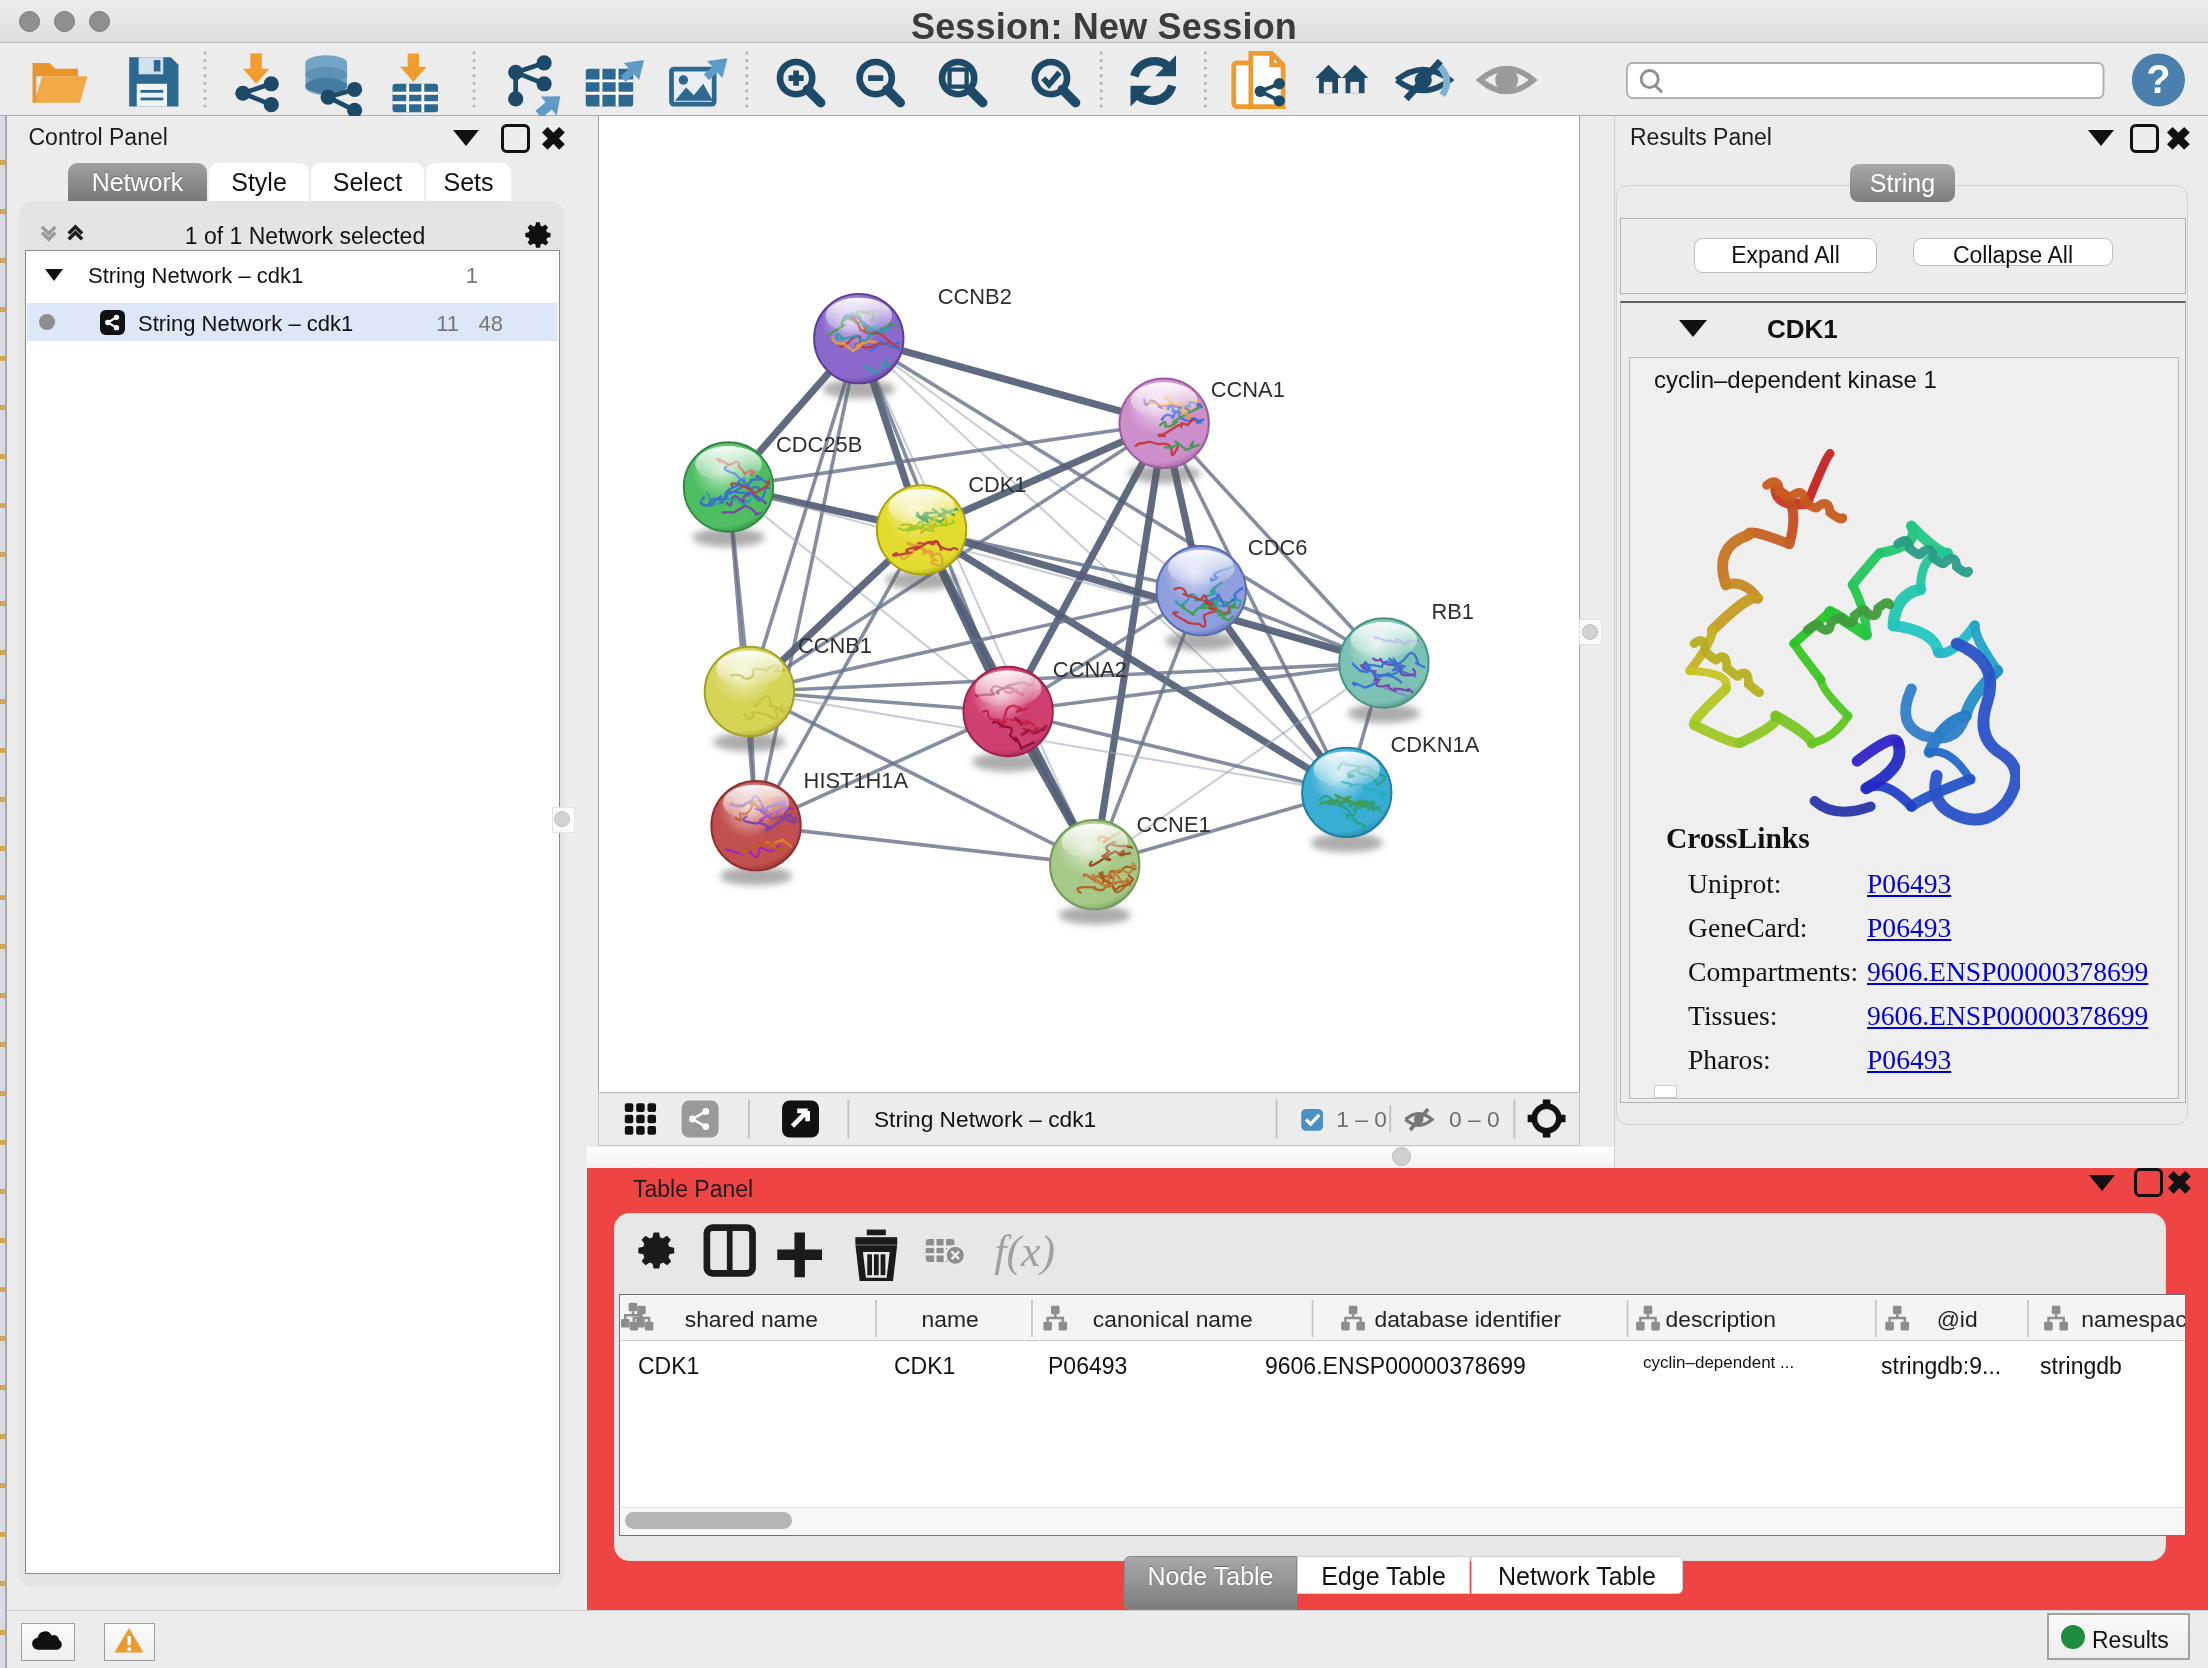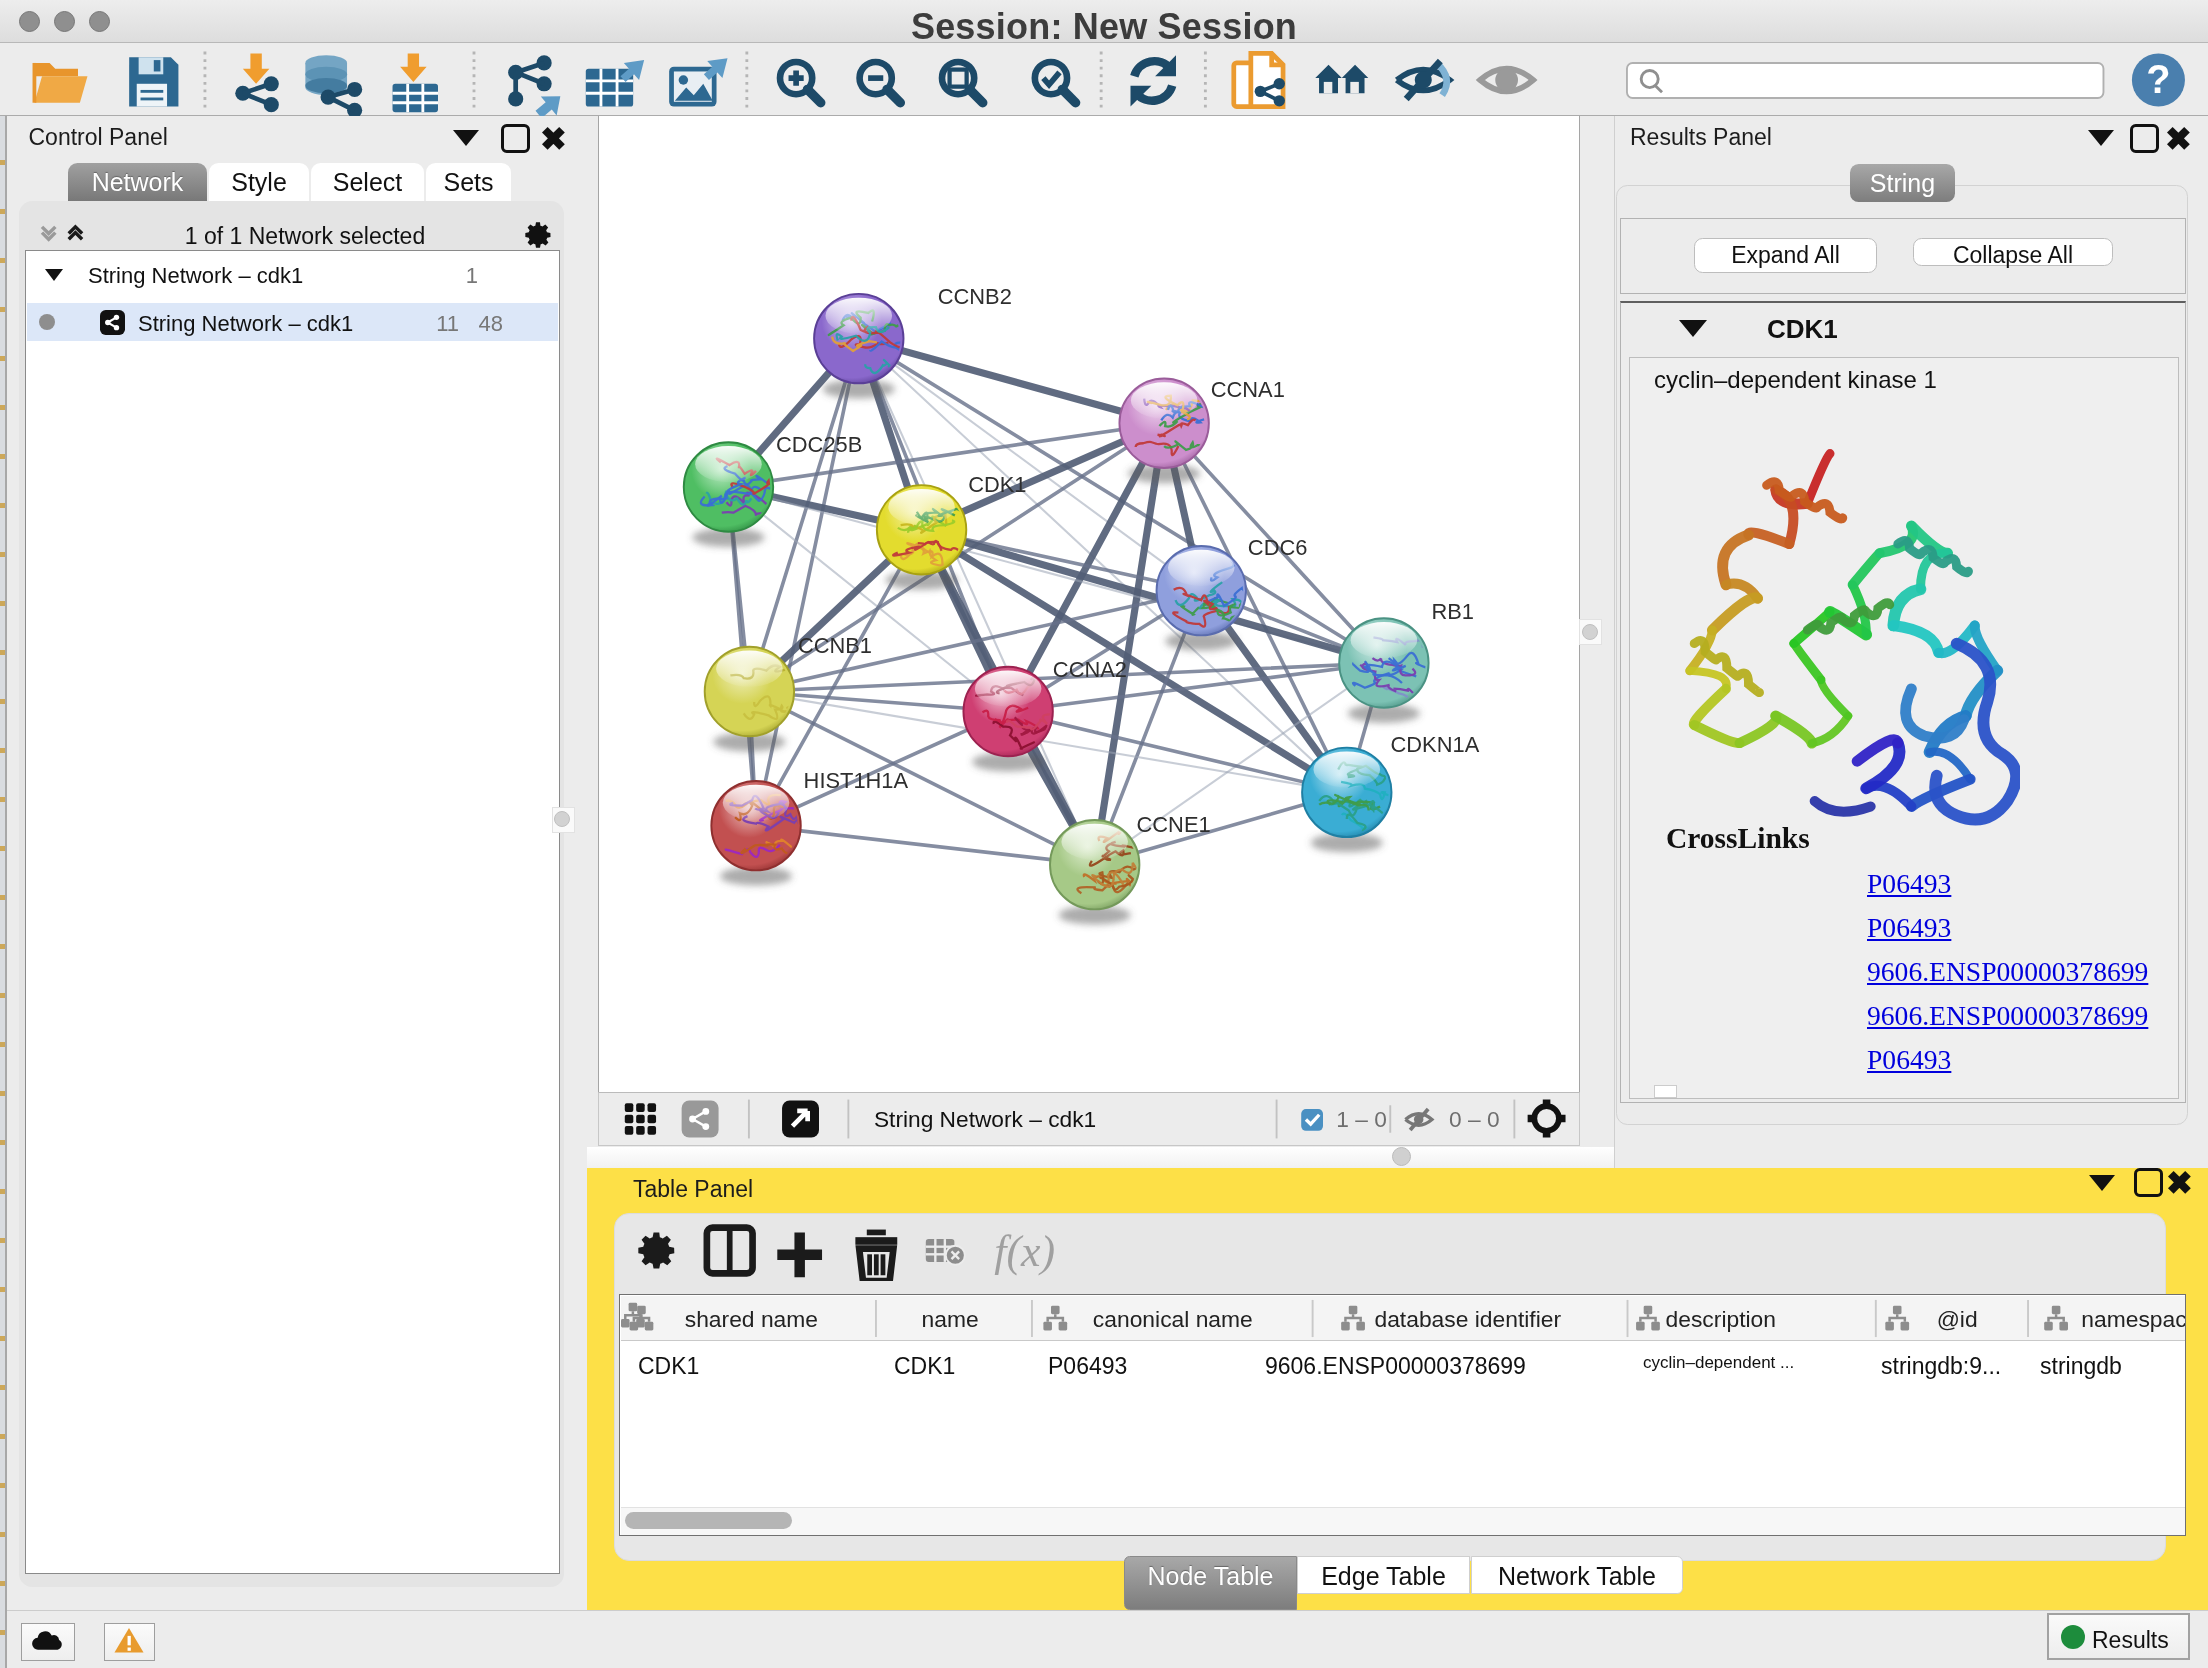--- a/index.html
+++ b/index.html
@@ -685,26 +685,29 @@
           <path d="M185 235 q12 -10 13 -4 q12 10 13 -4 q12 -10 13 -4 q12 10 13 -4 q12 -10 13 -4 q12 10 13 -4 q12 -10 13 -4" stroke="#3f9c3b" stroke-width="10" fill="none"></path>
           <path d="M285 140 q12 -10 13 5 q12 10 13 5 q12 -10 13 5 q12 10 13 5 q12 -10 13 5 q12 10 13 5" stroke="#2a9c86" stroke-width="10" fill="none"></path>
           <path d="M350 250 q48 20 34 64 q-14 40 16 58 q28 18 6 52 q-22 30 -56 16 q-30 -12 -22 -44" stroke="#2a52c8" stroke-width="13" fill="none"></path>
           <path d="M300 300 q-18 40 14 52 q34 10 44 -18" stroke="#2f7ec8" stroke-width="12" fill="none"></path>
           <path d="M255 430 q-40 14 -62 -6" stroke="#2a35a8" stroke-width="11" fill="none"></path>
         </g>
       </svg></div>
   <div class="abs" style="left:35px;top:969px;width:23px;height:13.3px;background:#fff;border:1px solid #ccc;"></div>
 
   <div class="abs" style="font-family:'Liberation Serif',serif;left:47px;top:706px;font-size:29.5px;font-weight:bold;color:#111;">CrossLinks</div>
+  <div class="abs" style="font-family:'Liberation Serif',serif;left:69px;top:746px;font-size:27.6px;color:#111;line-height:44px;">
+    Uniprot:<br>GeneCard:<br>Compartments:<br>Tissues:<br>Pharos:
+  </div>
   <div class="abs" style="font-family:'Liberation Serif',serif;left:248px;top:746px;font-size:27.6px;color:#0000dd;line-height:44px;text-decoration:underline;">
     P06493<br>P06493<br>9606.ENSP00000378699<br>9606.ENSP00000378699<br>P06493
   </div>
 </div>
 
-<div id="tablepanel" class="abs" style="left:587px;top:1168px;width:1622px;height:442px;background:#fde047;">
+<div id="tablepanel" class="abs" style="left:587px;top:1168px;width:1622px;height:442px;background:#ef4444;">
   <div class="abs panel-title" style="left:46px;top:7.6px;">Table Panel</div>
   <div class="abs icon-tri" style="left:1502px;top:6.7px;"></div>
   <div class="abs icon-sq" style="left:1547px;top:0px;"></div>
   <div class="abs xmark" style="left:1579px;top:1px;">✖</div>
 
   <div class="abs" style="left:27px;top:45px;width:1552px;height:348px;background:#e7e7e7;border-radius:15px;border:1px solid #dcdcdc;"></div>
 
   <svg class="abs" style="left:38px;top:52px;" width="495" height="61" viewBox="0 0 520 64">
     <g fill="#1b1b1b">
       <g transform="translate(9,8) scale(2.0)">

